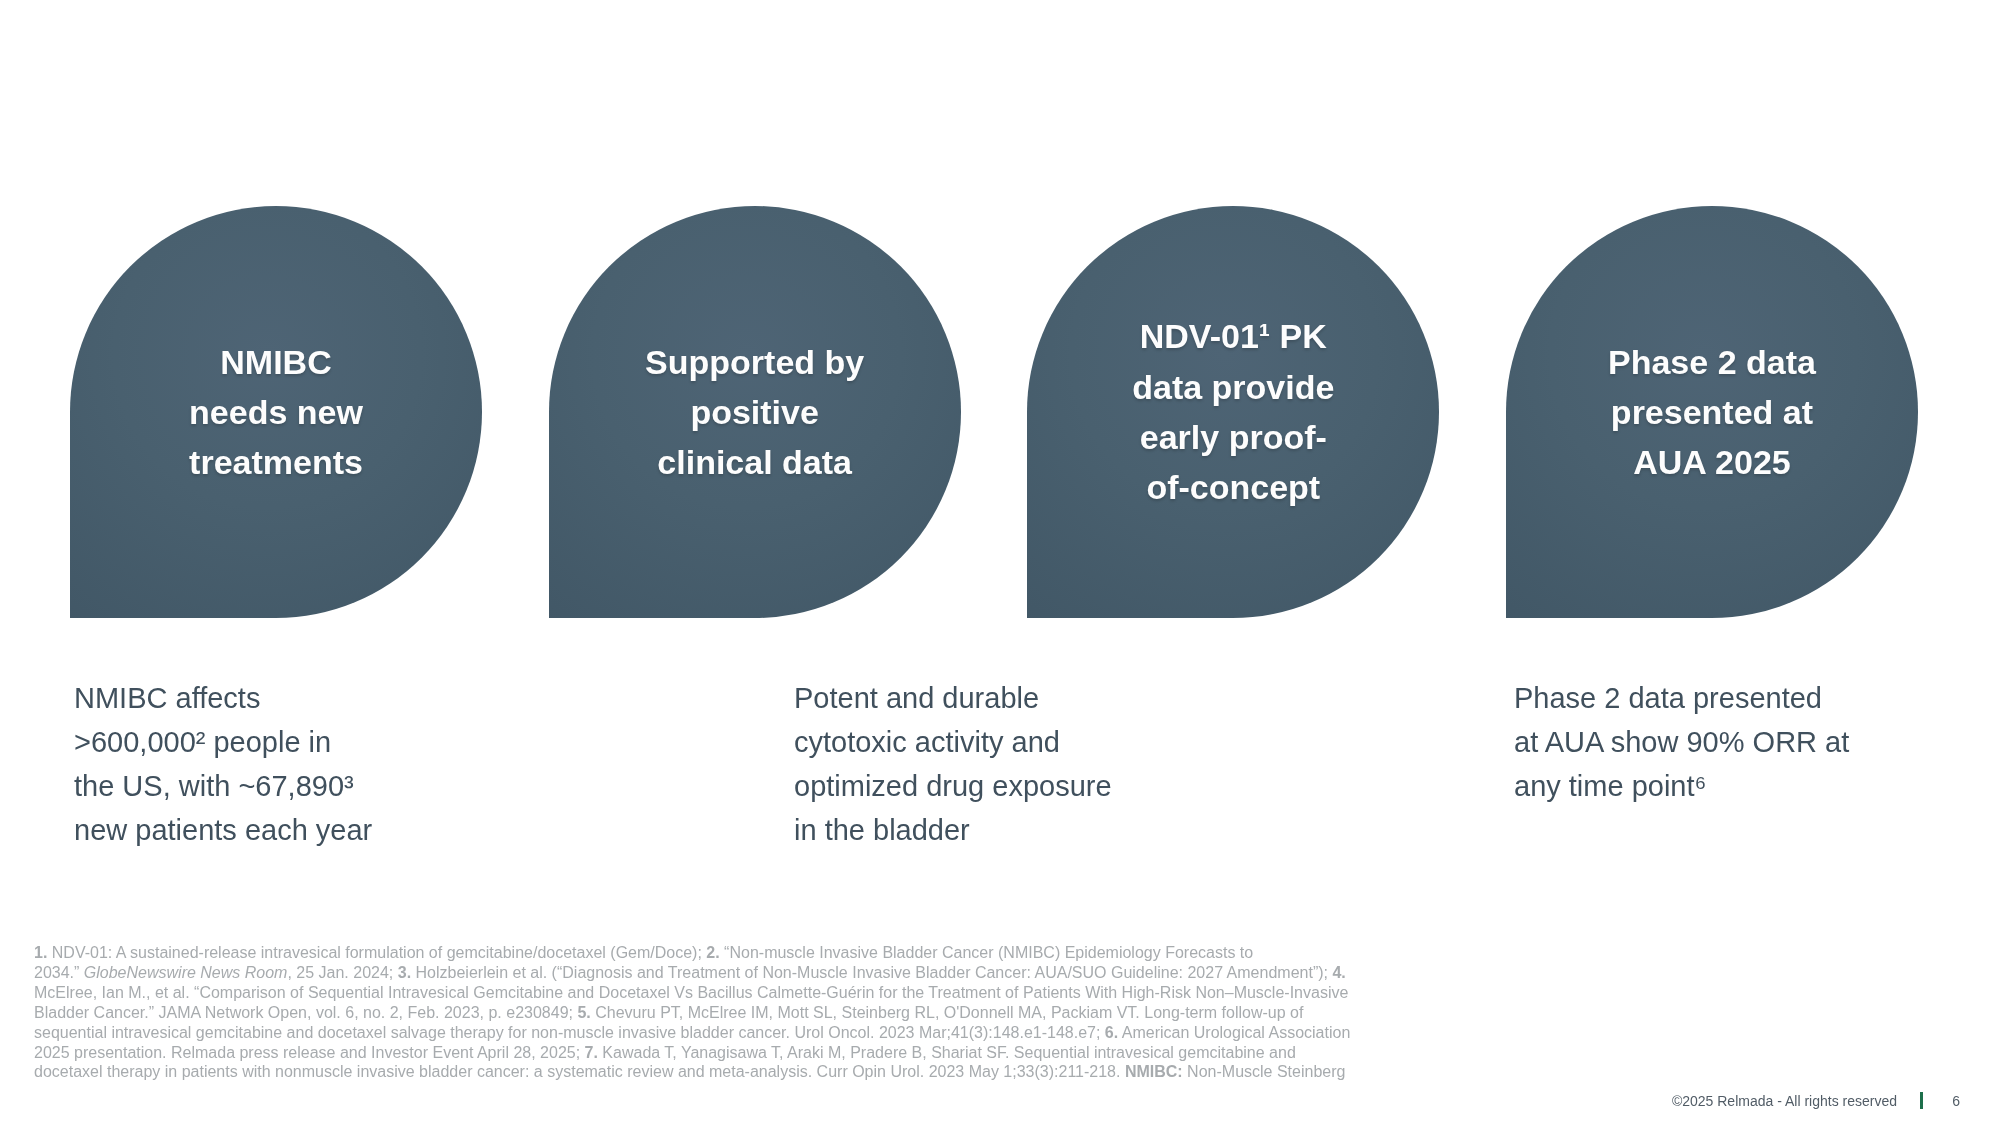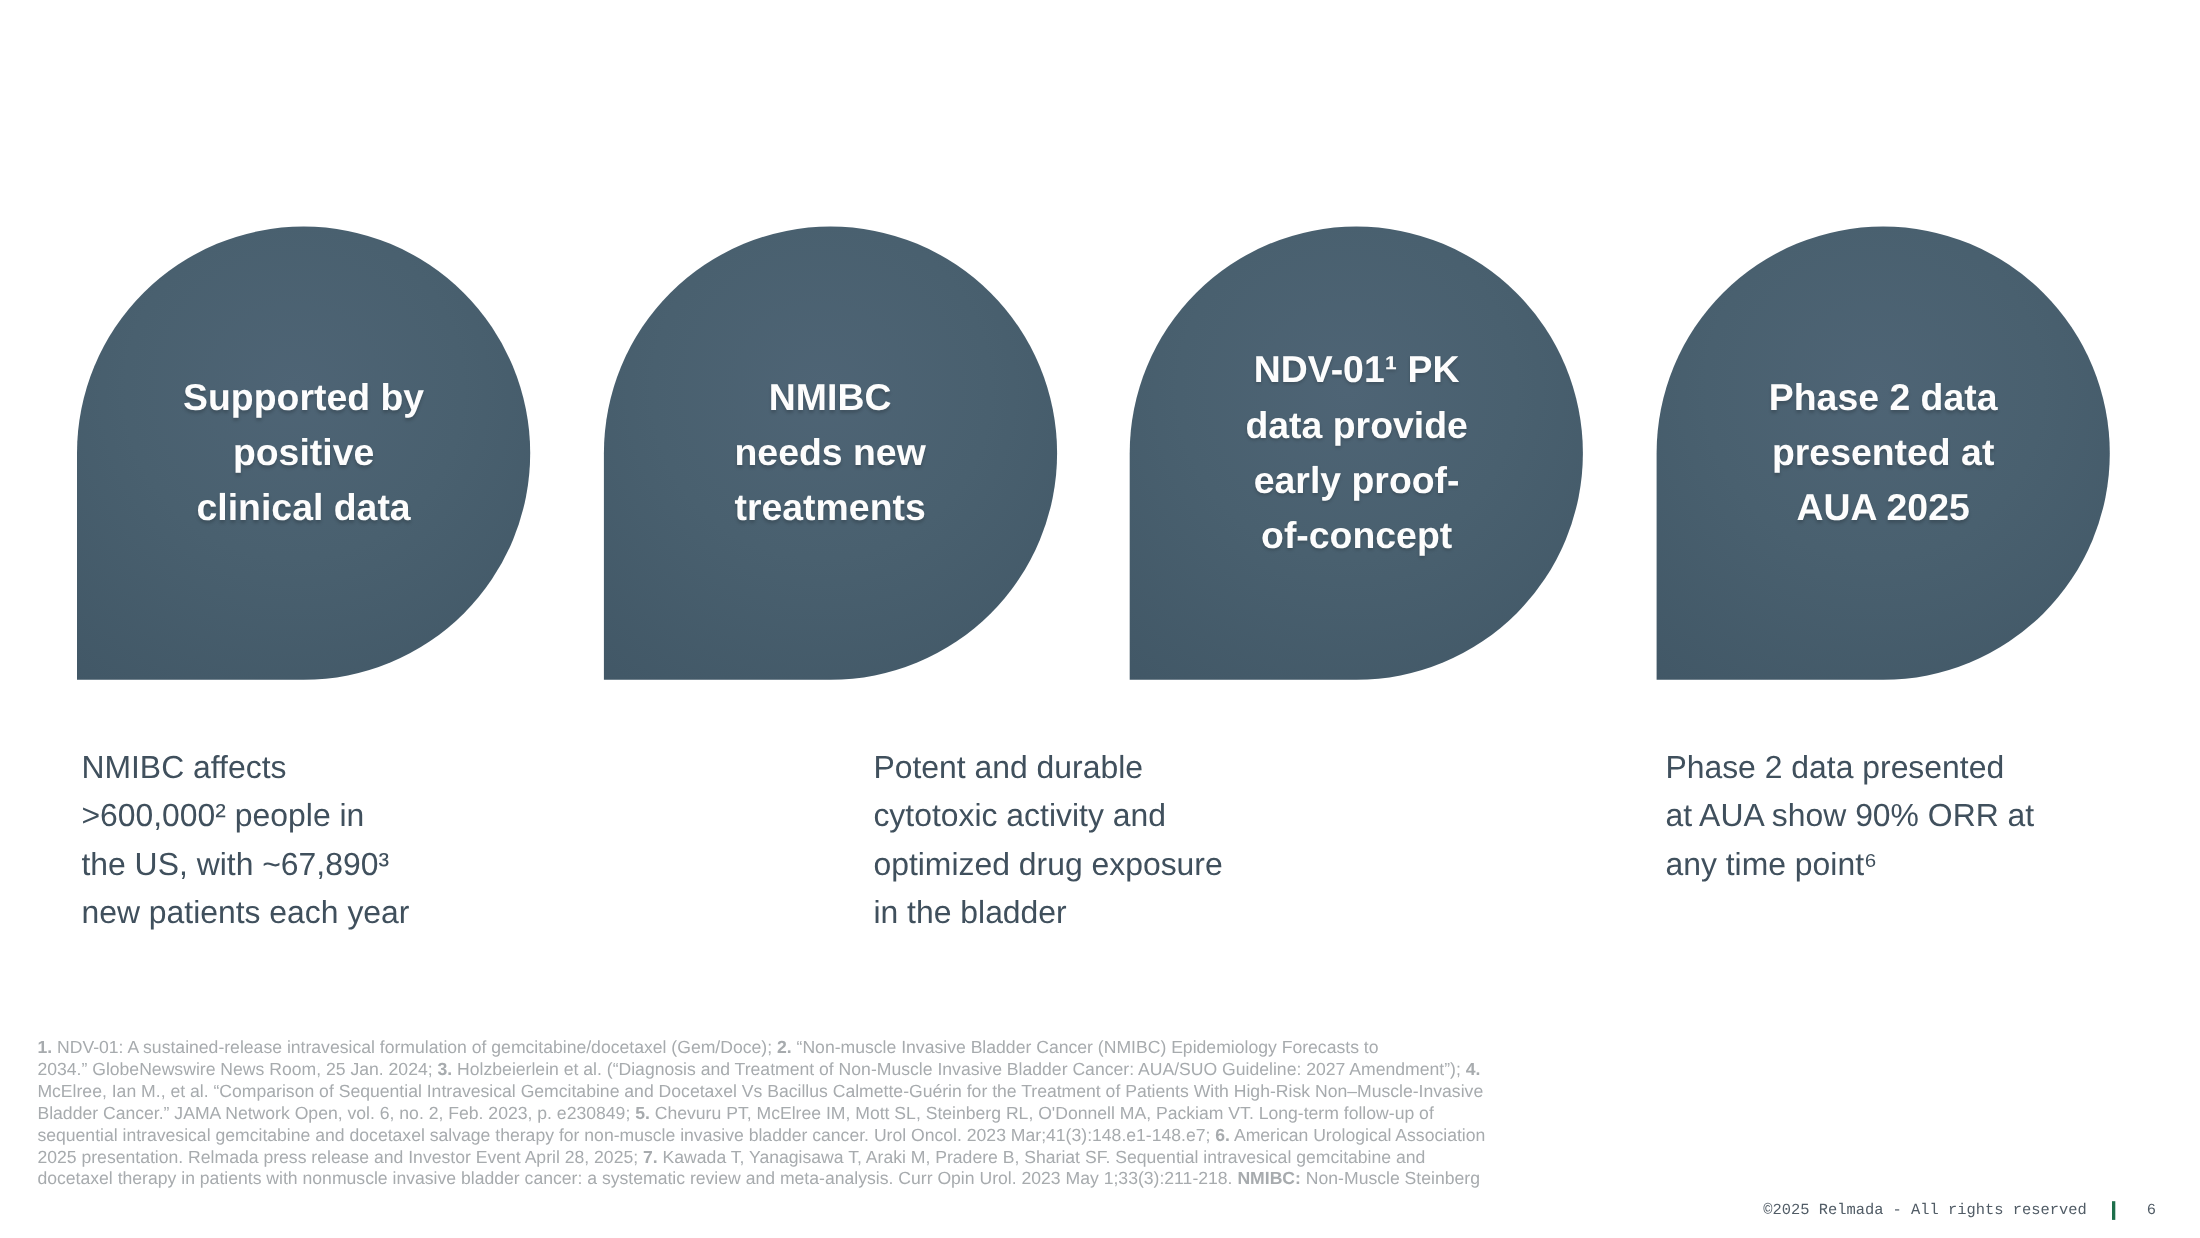--- a/index.html
+++ b/index.html
@@ -39,47 +39,47 @@
     width:420px;
     font-size:29px;line-height:44px;color:#40505d;
     white-space:pre-line;
   }
   .footnotes{
     position:absolute;left:34px;top:943px;width:1640px;
     font-size:16px;line-height:19.9px;color:#a7abae;
   }
   .fn-line{white-space:nowrap;}
   .fn-line .b{font-weight:700;}
-  .fn-line .i{}
+  .fn-line .i{font-style:italic;}
   .footer{
     position:absolute;right:40px;bottom:16px;
     display:flex;align-items:center;gap:23px;
-    font-size:14px;color:#515c66;font-family:Liberation Mono, monospace;
+    font-size:14px;color:#515c66;
   }
   .footer .divider{
     width:3px;height:17px;background:#1d6f4b;
   }
   .footer .page-num{min-width:14px;text-align:right;}
 </style>
 </head>
 <body>
 
 <div class="slide">
 
 
   <div class="pillars">
     <div class="bubble">
+      <div class="bubble-text">NMIBC
+needs new
+treatments</div>
+    </div>
+    <div class="bubble">
       <div class="bubble-text">Supported by
 positive
 clinical data</div>
-    </div>
-    <div class="bubble">
-      <div class="bubble-text">NMIBC
-needs new
-treatments</div>
     </div>
     <div class="bubble">
       <div class="bubble-text">NDV-01¹ PK
 data provide
 early proof-
 of-concept</div>
     </div>
     <div class="bubble">
       <div class="bubble-text">Phase 2 data
 presented at

